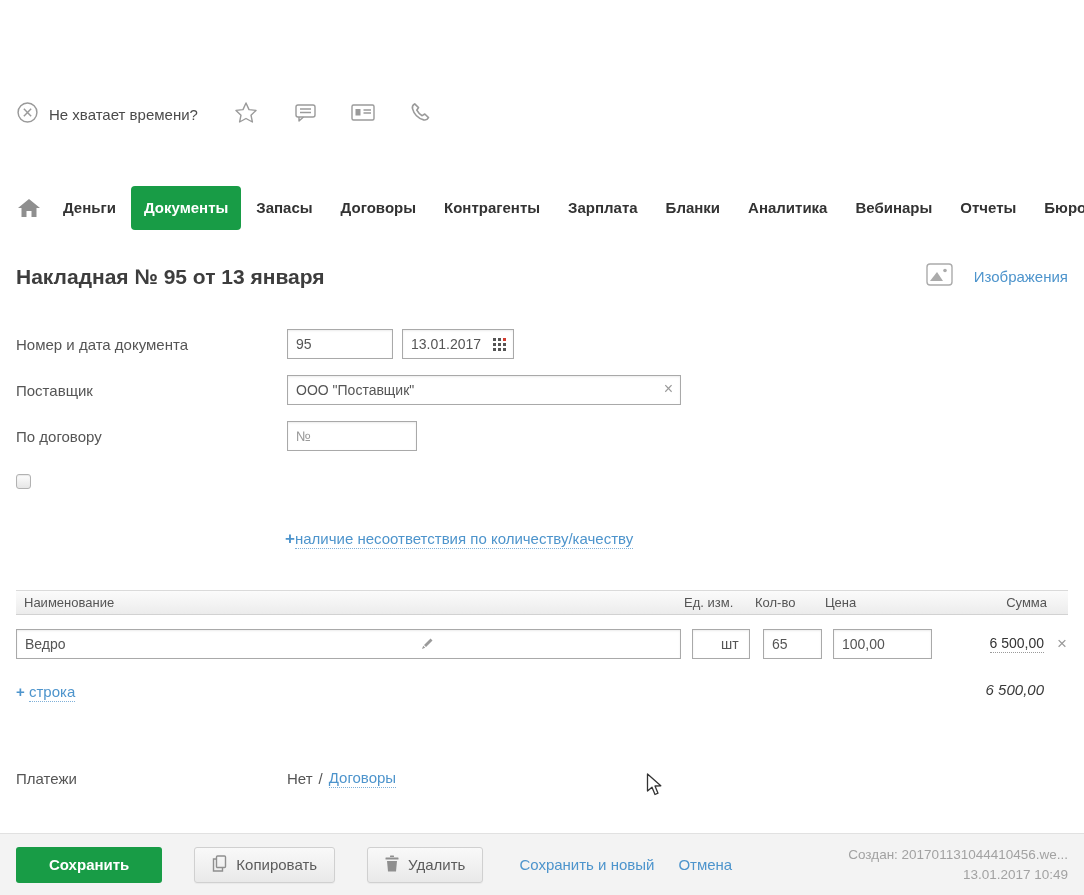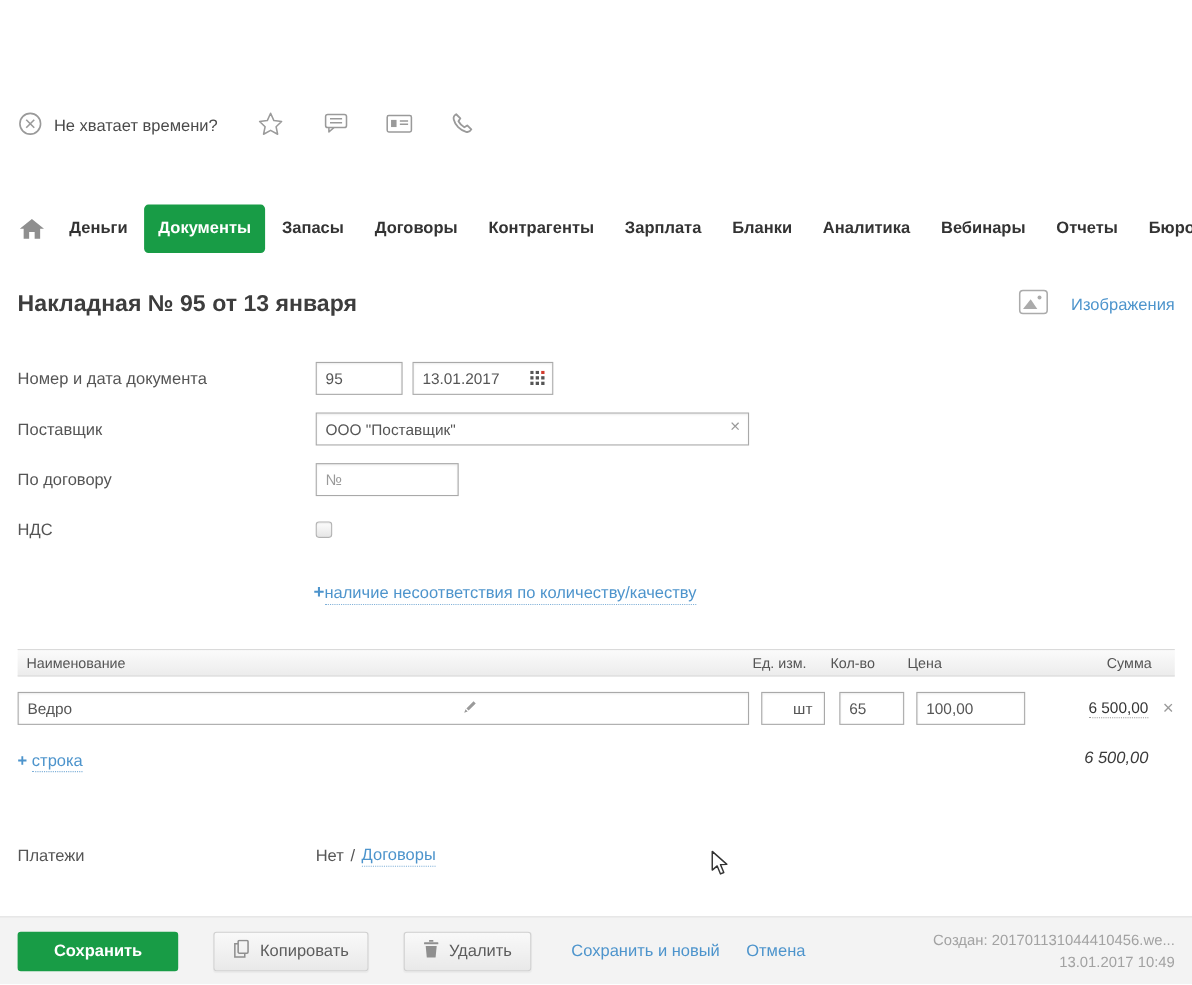--- a/index.html
+++ b/index.html
@@ -45,22 +45,22 @@
   .page-title { font-size:21px; font-weight:bold; color:#3d3d3d; }
   .images-link { display:flex; align-items:center; gap:20px; cursor:pointer; }
   .images-link .link-text { color:#4d94cc; font-size:15px; }
 
   
   .form-row { position:absolute; left:16px; display:flex; align-items:center; height:30px; }
   .form-label { width:271px; font-size:15px; color:#555; }
   .inp { height:30px; border:1px solid #a9a9a9; background:#fff; font-family:"Liberation Sans", sans-serif;
          font-size:14px; color:#555; padding:0 8px; box-shadow:inset 0 1px 2px rgba(0,0,0,.08); outline:none; }
   .input-wrap { position:relative; display:inline-block; }
-  .inp-number { width:79px; }
-  .inp-date { width:128px; padding-right:28px; }
+  .inp-number { width:106px; }
+  .inp-date { width:112px; padding-right:28px; }
   .cal-icon { position:absolute; right:7px; top:8px; cursor:pointer; }
   .inp-supplier { width:394px; padding-right:26px; }
   .clear-x { position:absolute; right:8px; top:5px; color:#9a9a9a; font-size:16px; line-height:18px; cursor:pointer; }
   .inp-contract { width:130px; }
   .inp::placeholder { color:#9a9a9a; }
   .checkbox { appearance:none; -webkit-appearance:none; width:15px; height:15px; margin:0;
               border:1px solid #b2b2b2; border-radius:3px; background:linear-gradient(#fdfdfd,#e6e6e6);
               box-shadow:inset 0 1px 1px rgba(0,0,0,.08); cursor:pointer; }
 
   .link-blue { color:#4d94cc; cursor:pointer; }
@@ -220,21 +220,20 @@
       <span class="clear-x">×</span>
     </span>
   </div>
 
   <div class="form-row" style="top:421px;">
     <div class="form-label">По договору</div>
     <input class="inp inp-contract" type="text" placeholder="№" style="">
   </div>
 
   <div class="form-row" style="top:466px;">
-    <div class="form-label">НДС</div>
     <input class="checkbox" type="checkbox" style="">
   </div>
 
   <div class="discrepancy">
     <span class="plus">+</span><span class="link-blue dotted">наличие несоответствия по количеству/качеству</span>
   </div>
 
   <div class="table-header">
     <div class="th-name">Наименование</div>
     <div class="th-unit">Ед. изм.</div>

